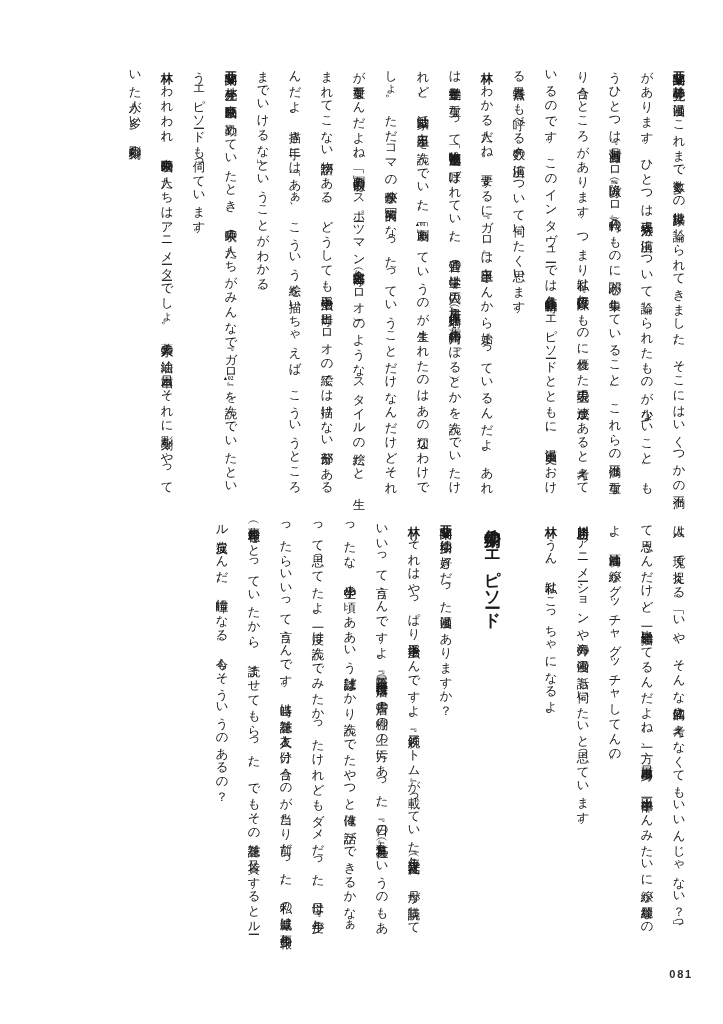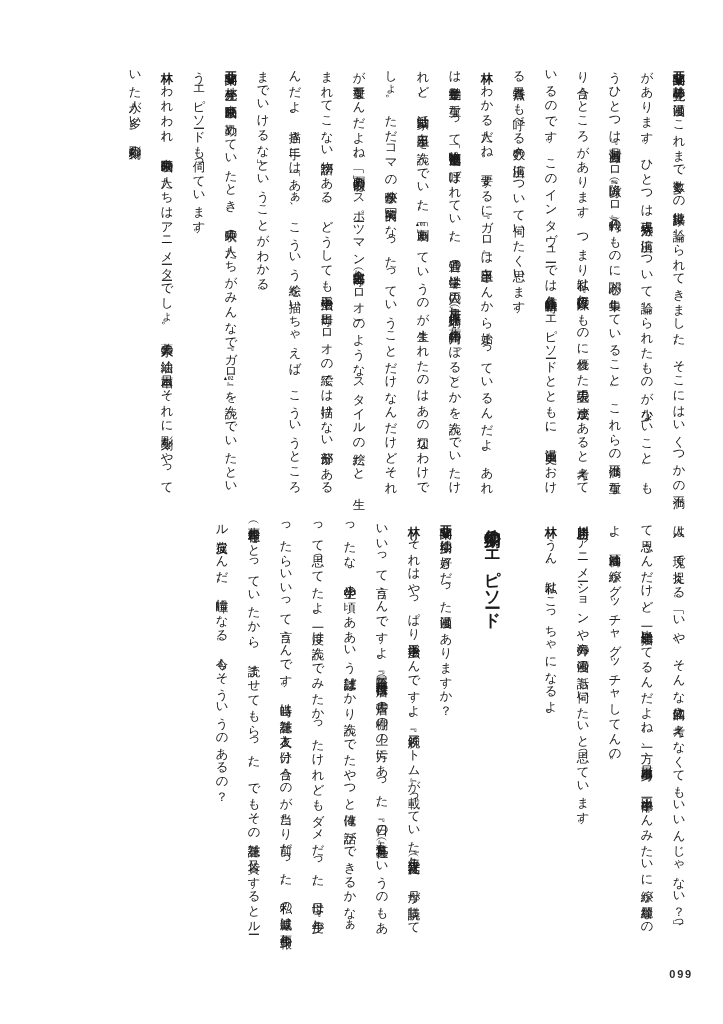--- a/index.html
+++ b/index.html
@@ -155,15 +155,15 @@
     <p class="para">
       <span class="speaker">亜蘭</span><span>幼少期に好きだった漫画はありますか？</span>
     </p>
 
     <p class="para">
       <span class="speaker">林</span><span>それはやっぱり手塚治虫さんですよ。『鉄腕アトム』が載っていた『少年』（光文社）は、母が購読していいって言うんですよ。『冒険王』（秋田書店）は書店の棚の上の方にあった。『日の丸』（集英社）というのもあったな。小学生の頃、ああいう雑誌ばかり読んでたやつと俺は話ができるかなぁって思ってたよ。一度は読んでみたかったけれどもダメだった。母は『少年』だったらいいって言うんです。当時は雑誌を友人と分け合うのが当たり前だった。私の親戚は『少年画報』（少年画報社）をとっていたから、読ませてもらった。でもその雑誌を又貸しするとルール違反なんだ。喧嘩になる。今もそういうのあるの？</span>
     </p>
 
   </div>
 
-  <div id="folio">099</div>
+  <div id="folio">081</div>
 
 </div>
 
 </body></html>

